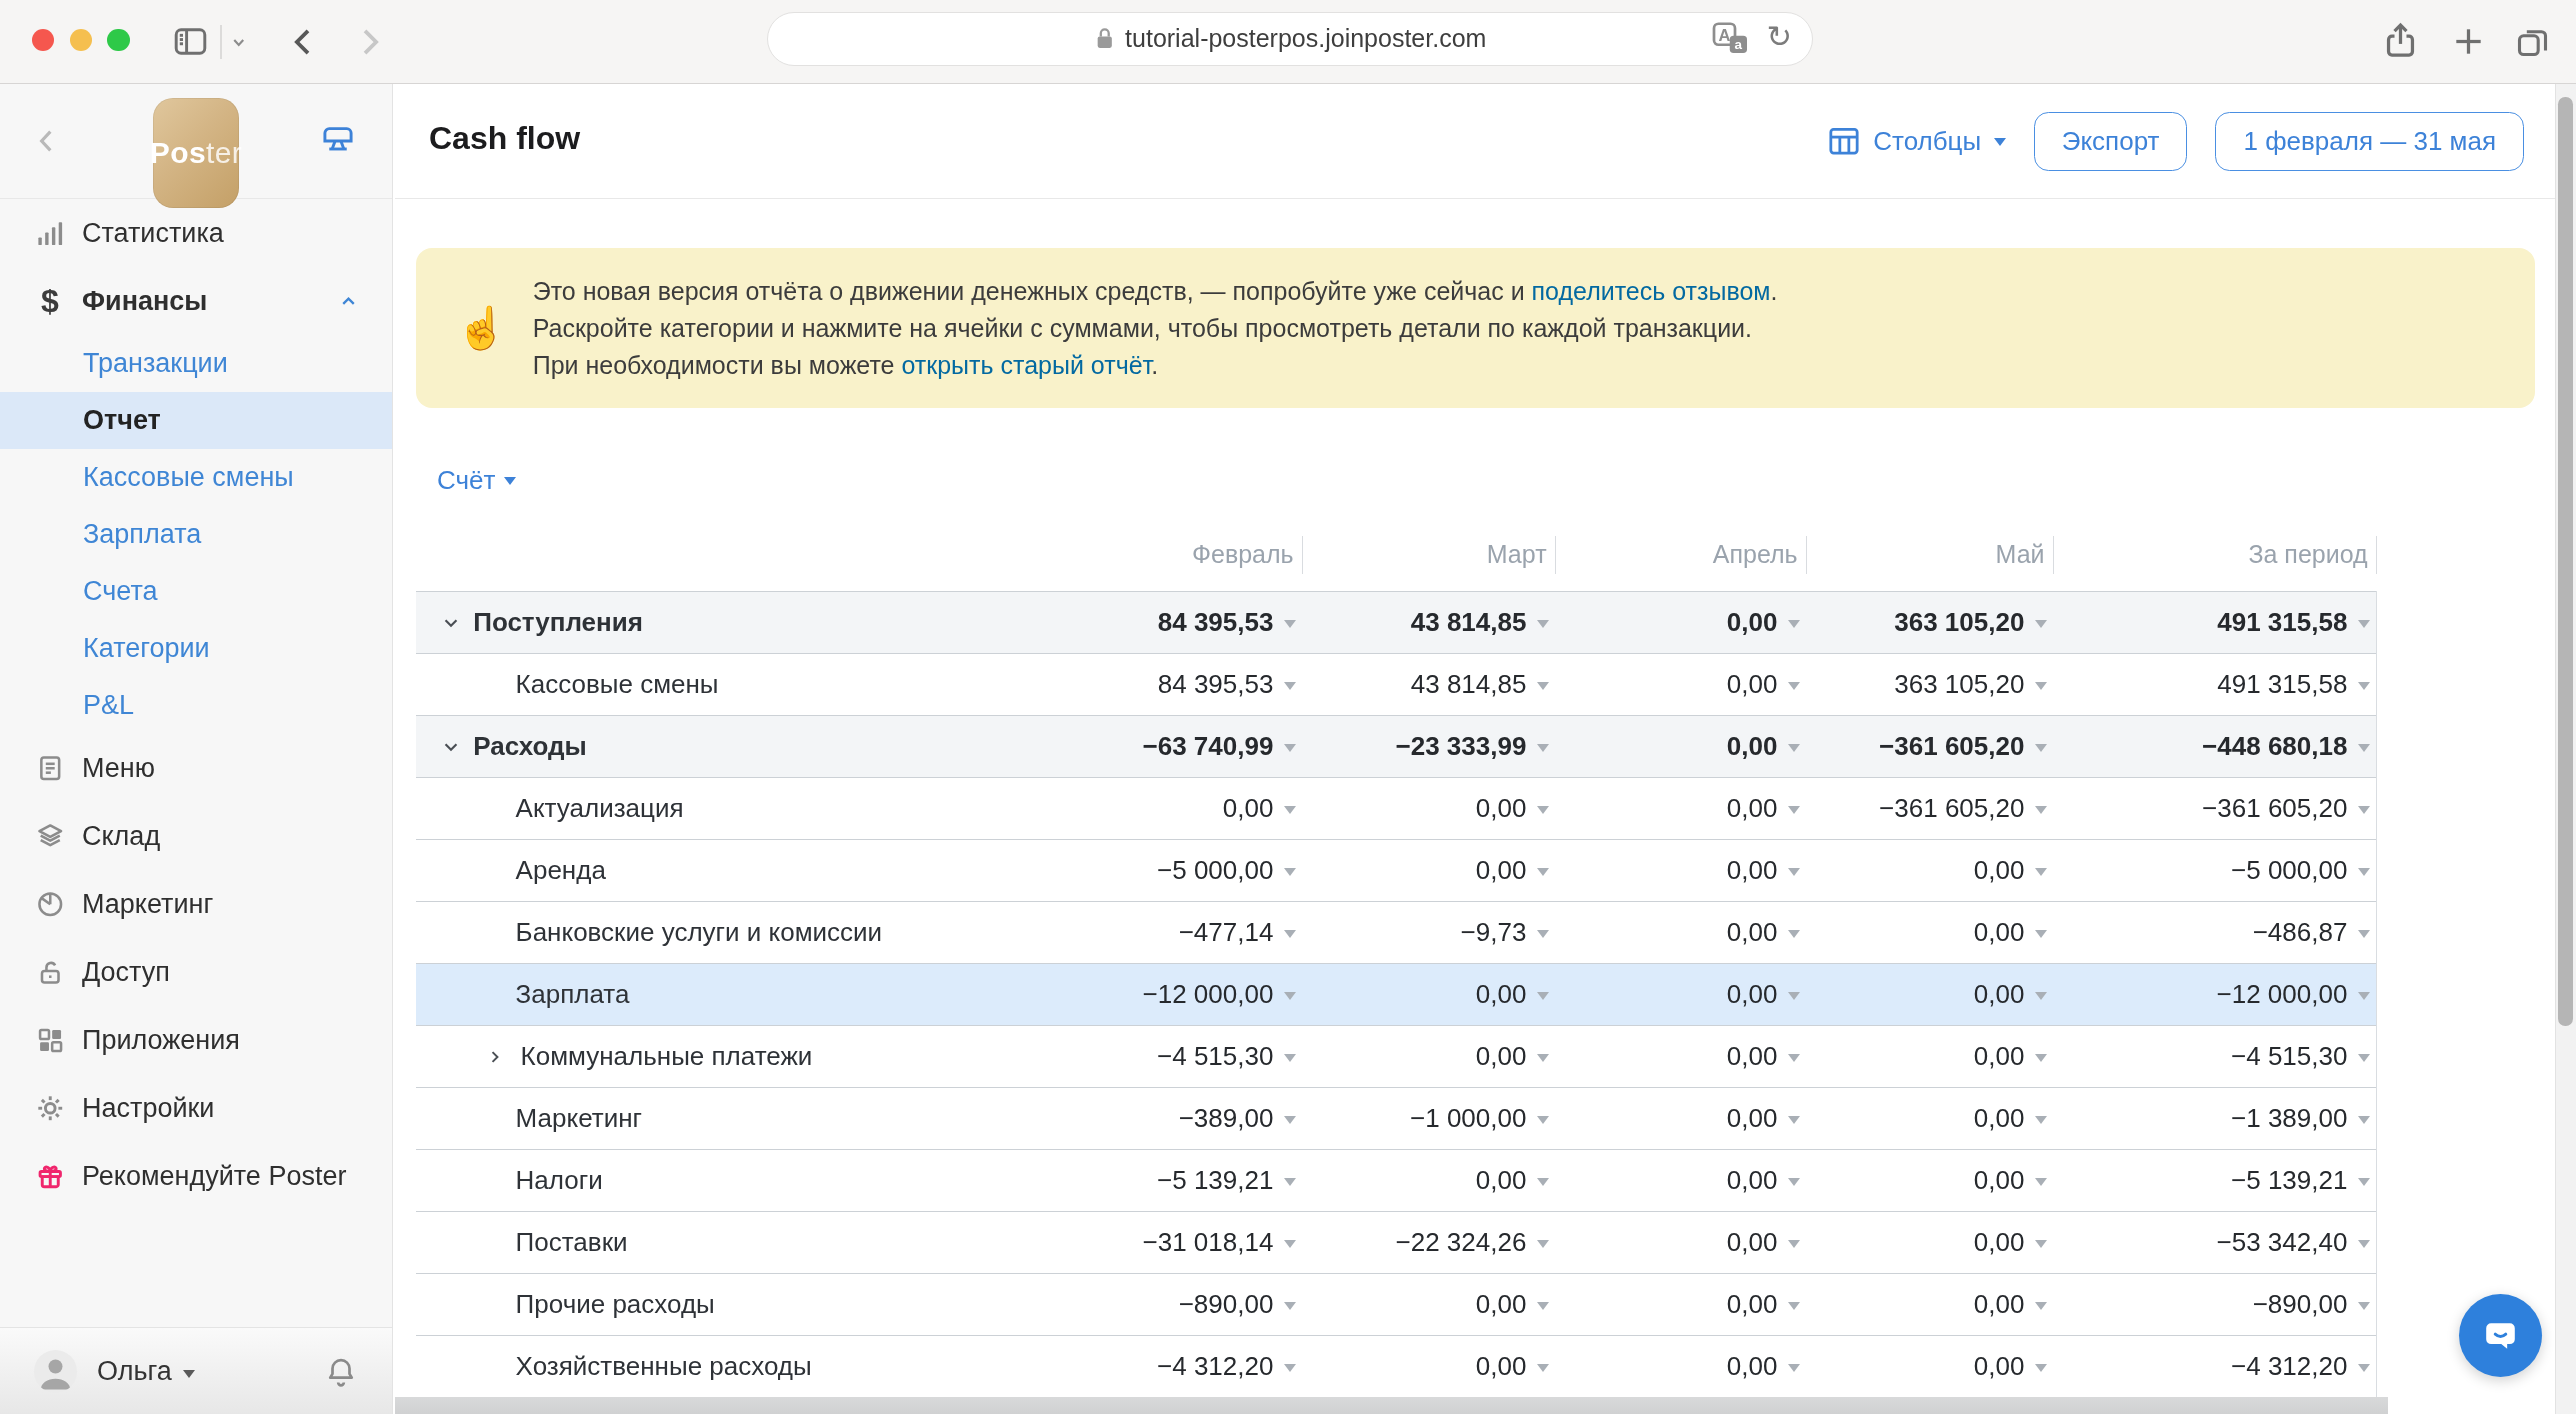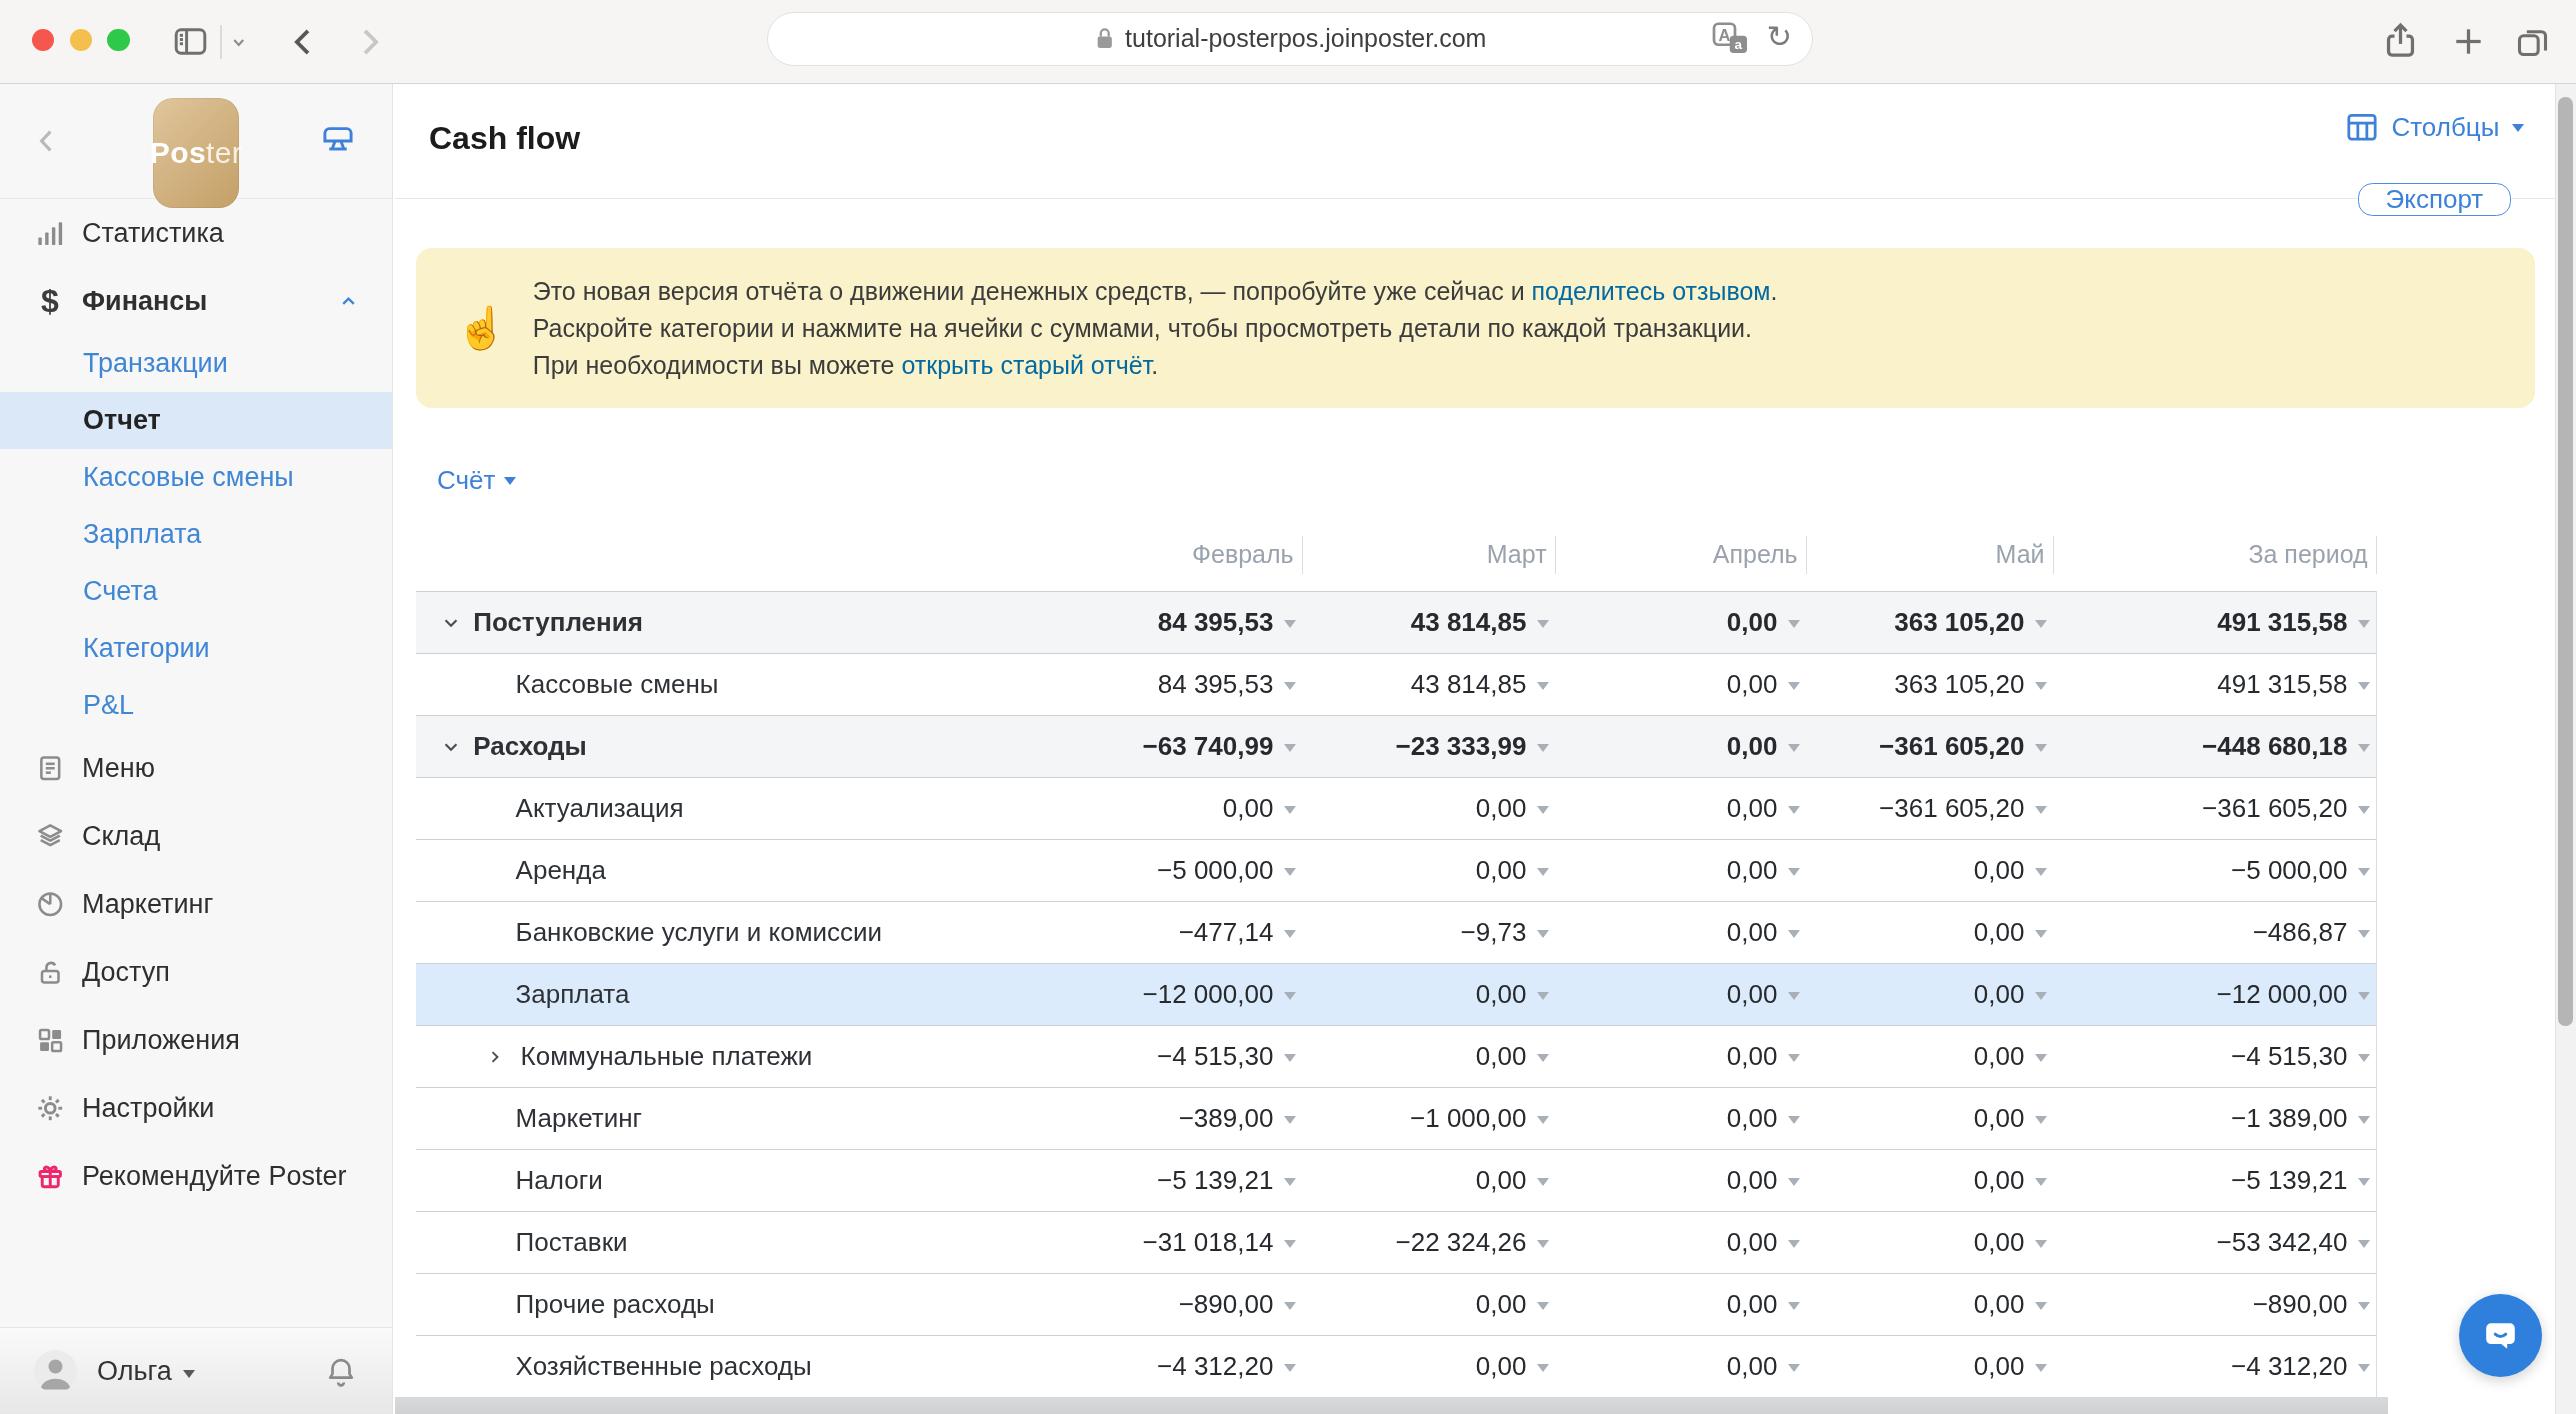--- a/index.html
+++ b/index.html
@@ -58,21 +58,21 @@
   .avatar { width:43px; height:43px; border-radius:50%; background:#ebebeb; overflow:hidden; margin-right:20px; }
   .user-name { font-size:27px; color:#333; }
   .user-caret { width:0; height:0; border-left:6.3px solid transparent; border-right:6.3px solid transparent;
     border-top:8px solid #5a5a5a; margin-left:10.8px; margin-top:5.4px; }
   .bell { margin-left:auto; color:#8a8a8a; }
 
   
   .main { position:absolute; left:395px; top:84px; right:21.5px; bottom:0; background:#fff; overflow:hidden; }
   .main-head { position:absolute; left:0; right:0; top:0; height:115px; border-bottom:1.8px solid #e8e8e8; }
   .page-title { position:absolute; left:34px; top:36px; font-size:32px; font-weight:700; color:#1c1c1e; }
-  .head-controls { position:absolute; right:30.5px; top:28px; height:59px; display:flex; align-items:center; gap:40px;flex-direction:column; }
+  .head-controls { position:absolute; right:30.5px; top:28px; height:59px; display:flex; align-items:center; gap:28px; }
   .columns-ctl { display:flex; align-items:center; gap:12.6px; color:#3d82d8; font-size:26px; cursor:pointer; }
   .btn { height:59px; border:1.8px solid #4a8fe2; border-radius:14.4px; color:#3d82d8; font-size:26px;
     display:flex; align-items:center; padding:0 27px; background:#fff; cursor:pointer; white-space:nowrap; }
   .tri { width:0; height:0; border-left:6.3px solid transparent; border-right:6.3px solid transparent;
     border-top:8px solid #a9afb6; display:inline-block; }
   .tri.blue { border-top-color:#3d82d8; }
 
   .banner { position:absolute; left:20.6px; top:164px; width:2119px; height:160px;
     background:#f9f2ca; border-radius:16px; display:flex; align-items:center; padding:0 41px; }
   .banner-emoji { font-size:41px; color:#e2a33d; margin-right:25px; flex:0 0 auto; }
@@ -377,20 +377,21 @@
               <rect x="2.5" y="2.5" width="19" height="17" rx="2"></rect>
               <line x1="2.5" y1="8" x2="21.5" y2="8"></line>
               <line x1="9" y1="8" x2="9" y2="19.5"></line>
               <line x1="15.5" y1="8" x2="15.5" y2="19.5"></line>
             </svg>
         </span>
         <span>Столбцы</span>
         <span class="tri blue"></span>
       </div>
       <button class="btn">Экспорт</button>
+      <button class="btn">1 февраля — 31 мая</button>
     </div>
   </div>
 
   <div class="banner">
     <span class="banner-emoji">☝️</span>
     <div class="banner-text">
       <div><span>Это новая версия отчёта о движении денежных средств, — попробуйте уже сейчас и </span><a>поделитесь отзывом</a><span>.</span></div>
       <div>Раскройте категории и нажмите на ячейки с суммами, чтобы просмотреть детали по каждой транзакции.</div>
       <div><span>При необходимости вы можете </span><a>открыть старый отчёт</a><span>.</span></div>
     </div>

